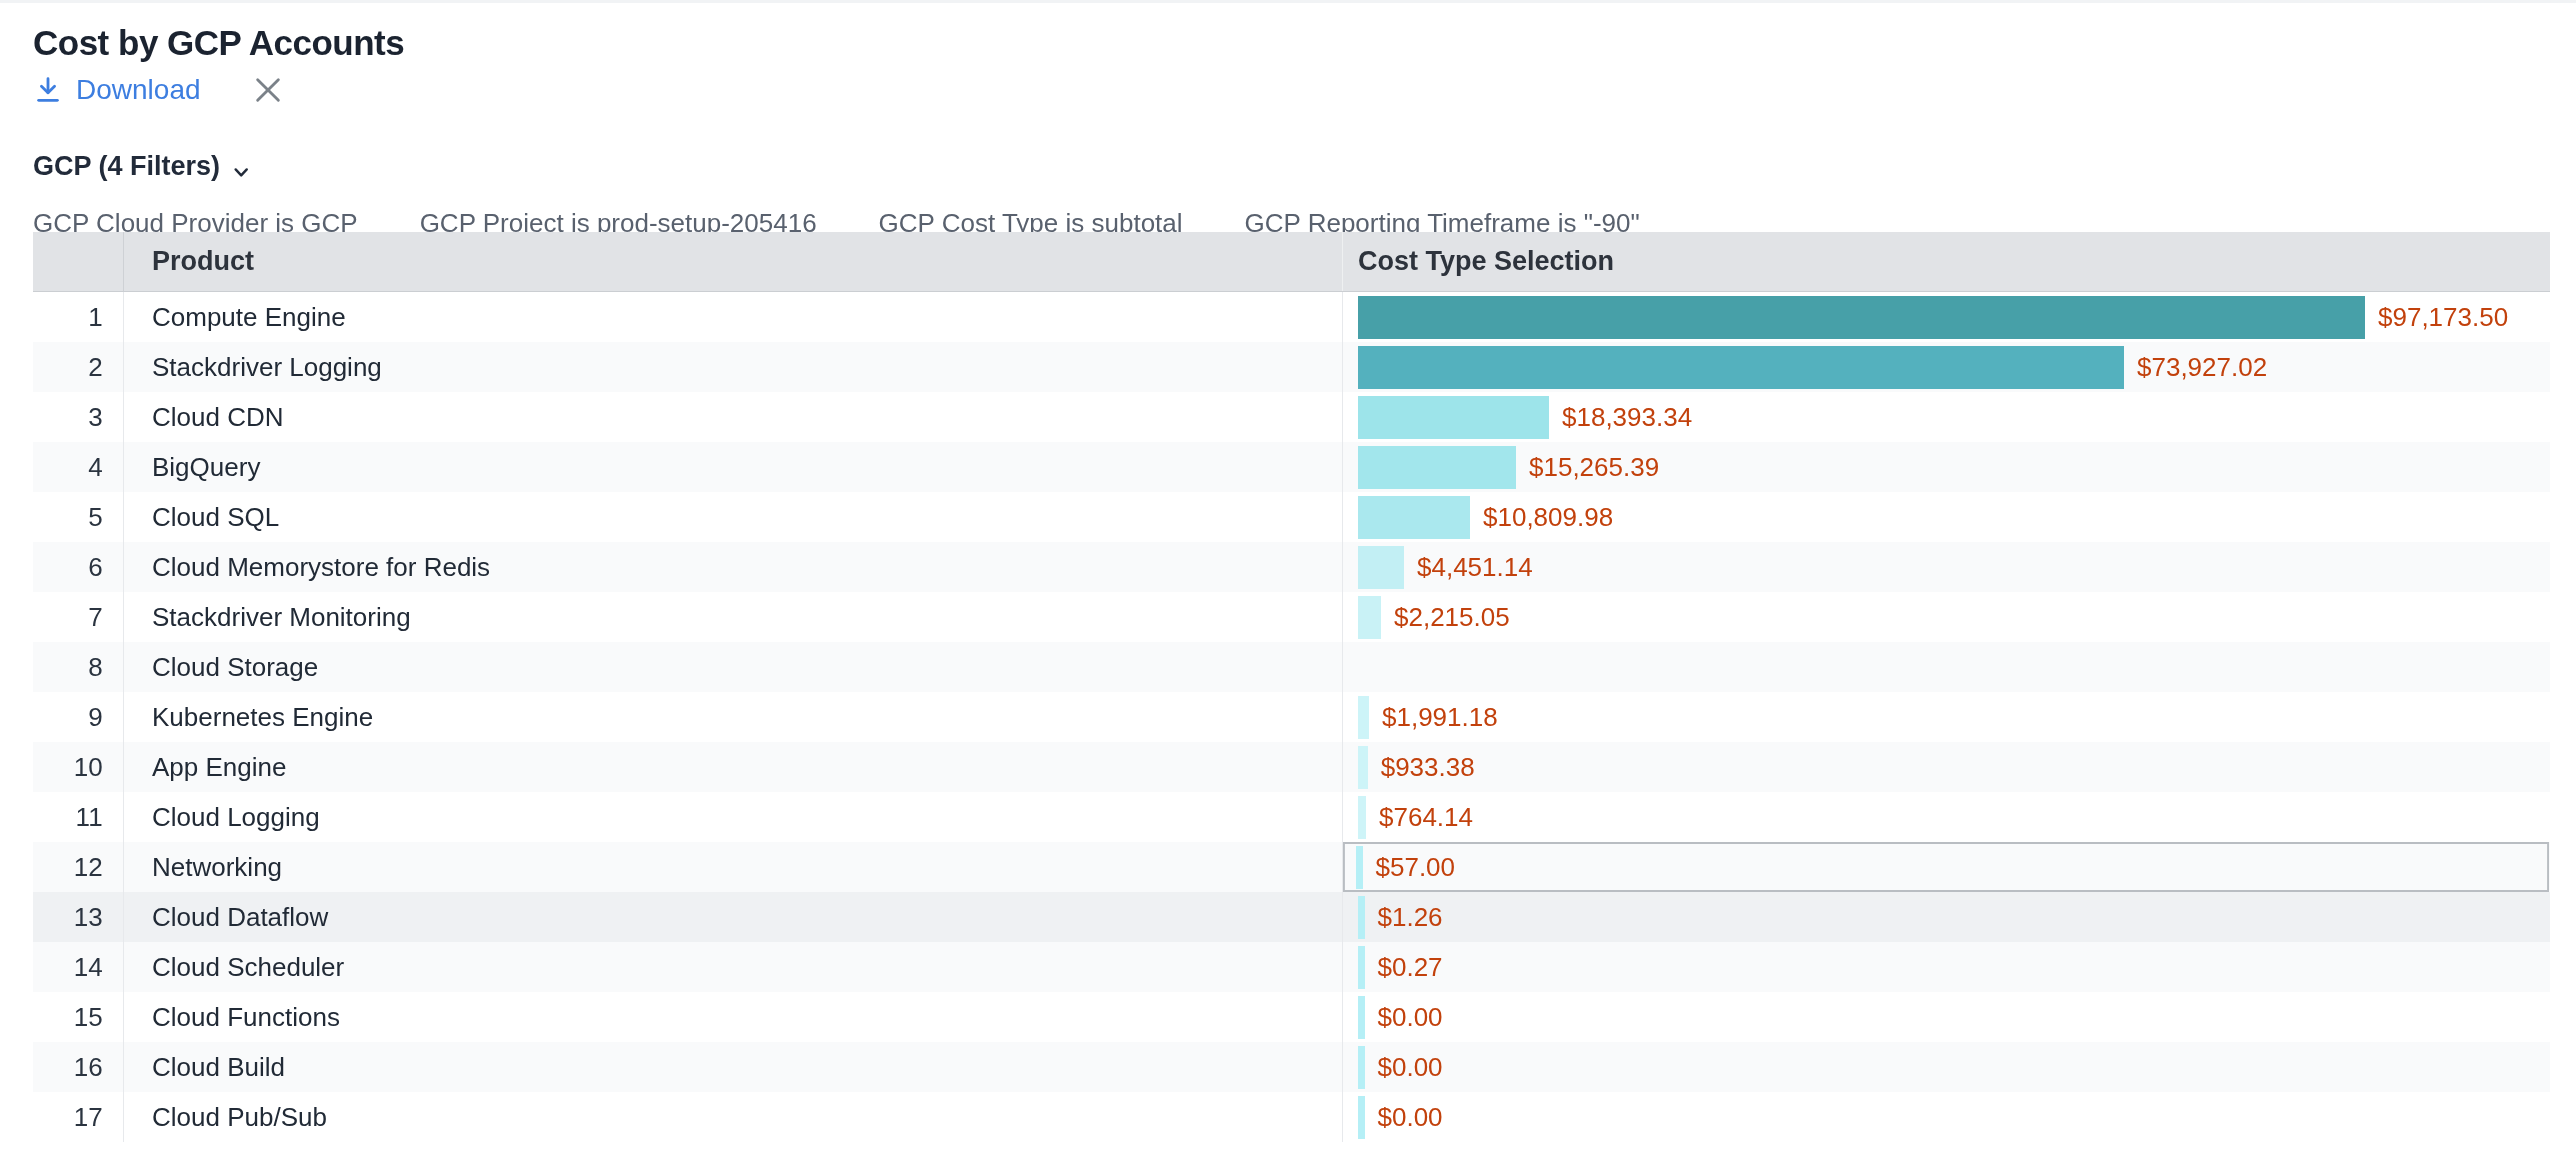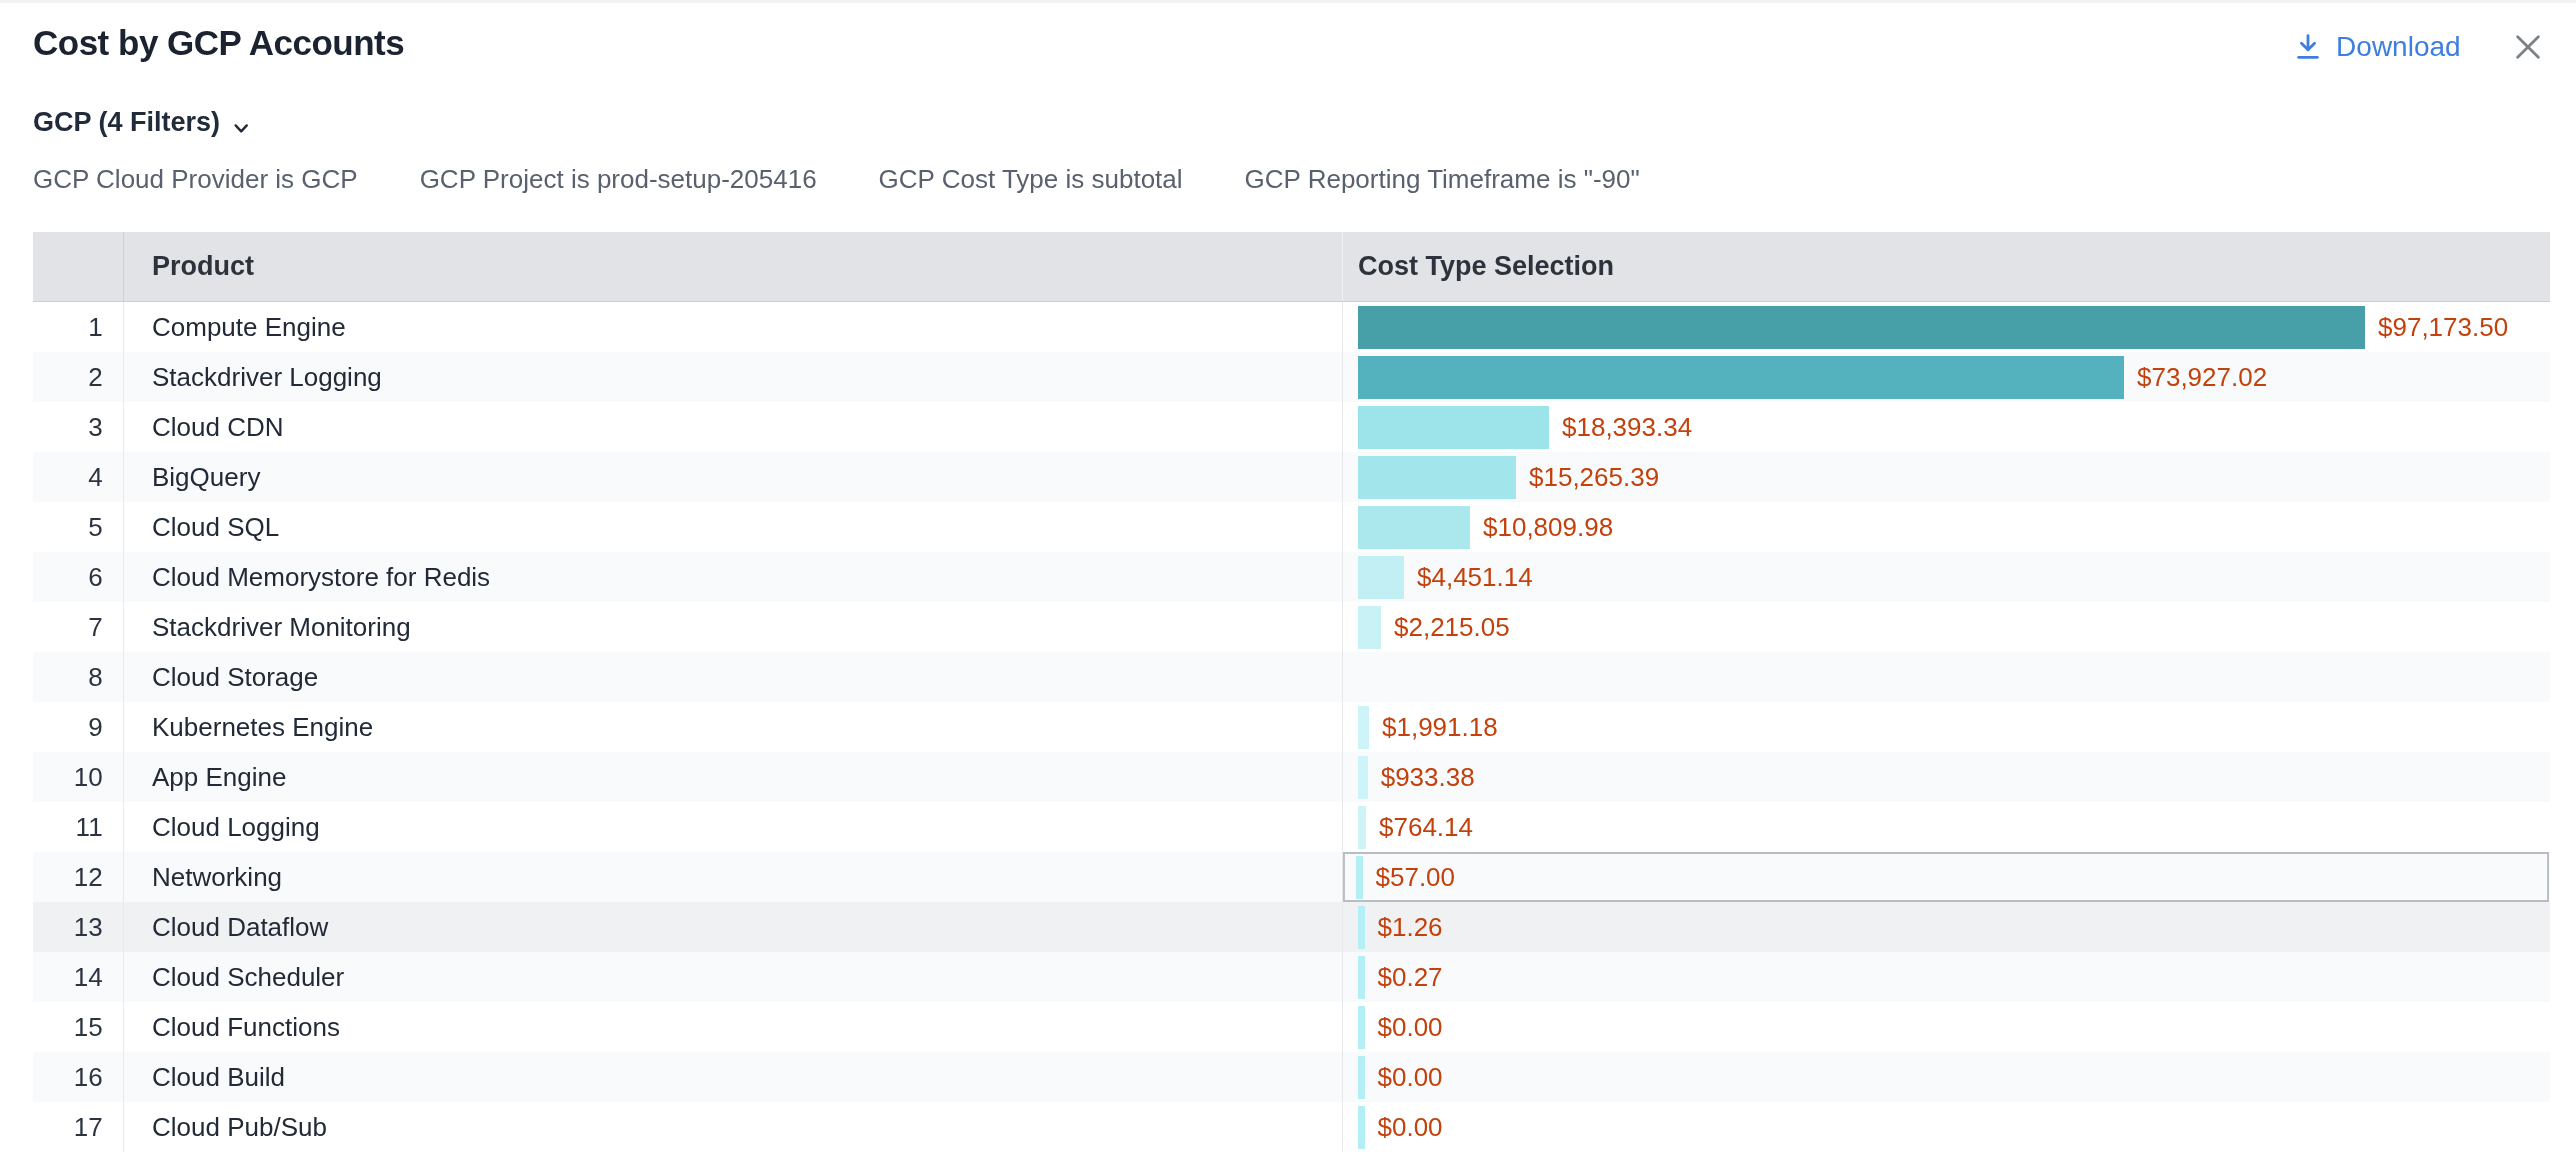--- a/index.html
+++ b/index.html
@@ -8,20 +8,21 @@
     background: #ffffff;
     font-family: "Liberation Sans", sans-serif;
     overflow: hidden;
   }
   .panel { position: relative; width: 2576px; height: 1166px; background: #ffffff; border-top: 3.7px solid #f1f3f5; }
 
   
   .modal-header {
     display: flex; align-items: flex-start; justify-content: space-between;
     padding: 16.7px 28px 0 33px;
+    flex-direction: column;
   }
   .page-title {
     font-size: 35px; font-weight: 700; color: #1b2330; letter-spacing: -0.5px;
     padding-top: 3.7px;
   }
   .header-actions { display: flex; align-items: center; gap: 48px; padding-top: 7.4px; }
   .download-btn {
     display: flex; align-items: center; gap: 13px;
     background: none; border: none; cursor: pointer;
     color: #3d7ee0; font-size: 28px; font-weight: 500;
@@ -39,21 +40,21 @@
     display: flex; align-items: center; gap: 62px;
     margin: 26px 0 0 33px;
     font-size: 26px; color: #59616e;
   }
   .filter-chip { white-space: nowrap; }
 
   
   .cost-table { position: absolute; left: 33px; top: 229px; width: 2517px; }
   .thead {
     display: grid; grid-template-columns: 91px 1219px 1206px;
-    height: 70px; background: #e1e3e6;
+    height: 60px; background: #e1e3e6;
     border-bottom: 1.9px solid #cbced2;
   }
   .thead .th {
     display: flex; align-items: center;
     font-size: 27px; font-weight: 700; color: #2d333c;
   }
   .th-num   { border-right: 1.9px solid #ced1d5; }
   .th-product { padding-left: 28px; border-right: 1.9px solid #eef0f1; }
   .th-chart { padding-left: 15px; }
 

